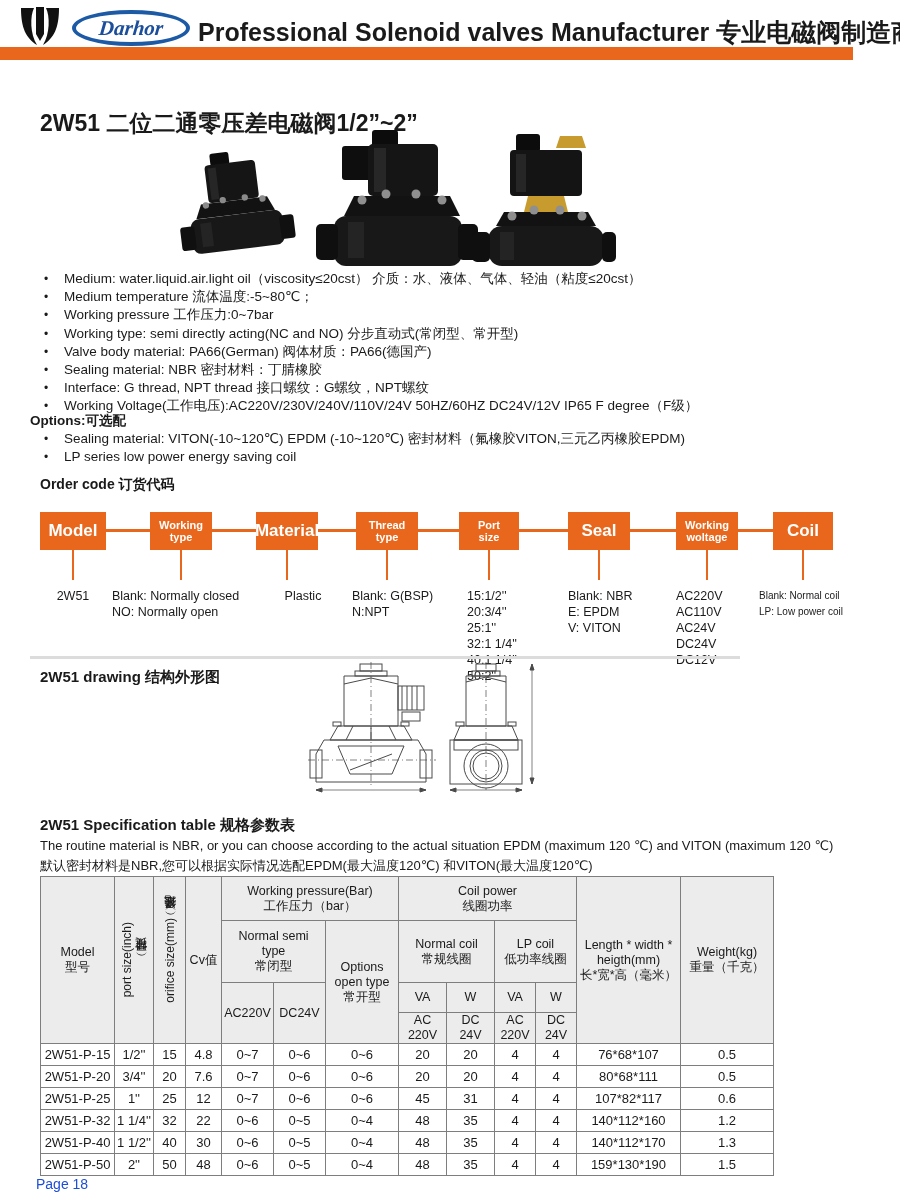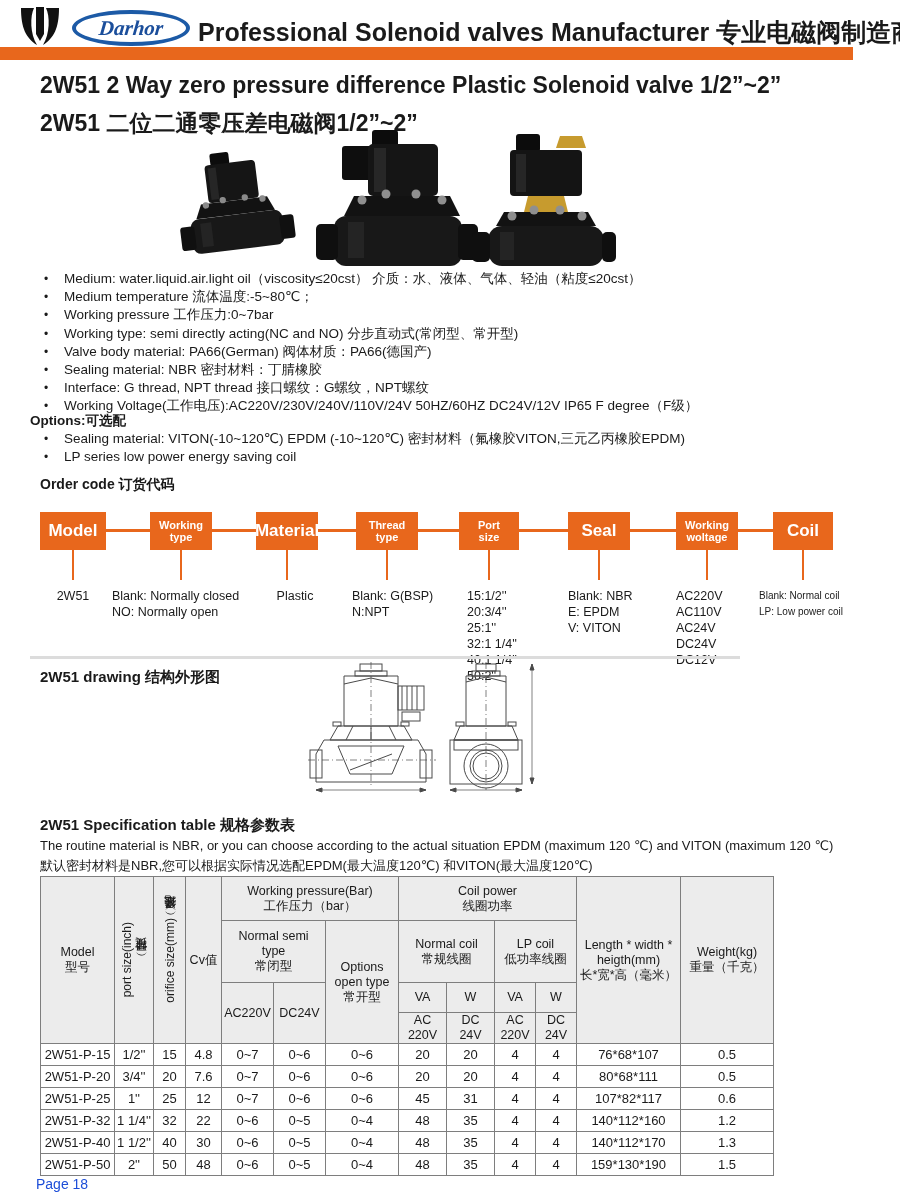--- a/index.html
+++ b/index.html
@@ -41,21 +41,21 @@
   .oc-col { position:absolute; top:0; height:160px; }
   .obox { position:absolute; top:14px; left:0; width:100%; height:38px; background:#e8671c; color:#fff;
     display:flex; align-items:center; justify-content:center; text-align:center; font-weight:bold;
     font-size:11px; line-height:12px; white-space:pre-line; z-index:2; }
   .obox.big { font-size:17px; }
   .stub { position:absolute; top:52px; left:50%; margin-left:-1px; width:2px; height:30px; background:#e8671c; }
   .opts { position:absolute; top:90px; font-size:12.5px; line-height:16px; white-space:nowrap; }
   .opts .li { line-height:16px; }
   .c1 { left:40px;  width:66px; } .c1 .opts { left:0; width:66px; text-align:center; }
   .c2 { left:150px; width:62px; } .c2 .opts { left:-38px; }
-  .c3 { left:256px; width:62px; } .c3 .opts { left:8px; width:62px; text-align:center; }
+  .c3 { left:256px; width:62px; } .c3 .opts { left:16px; width:62px; text-align:center; }
   .c4 { left:356px; width:62px; } .c4 .opts { left:-4px; }
   .c5 { left:459px; width:60px; } .c5 .opts { left:8px; }
   .c6 { left:568px; width:62px; } .c6 .opts { left:0; }
   .c7 { left:676px; width:62px; } .c7 .opts { left:0; }
   .c8 { left:773px; width:60px; } .c8 .opts { left:-14px; font-size:10px; line-height:14px; }
 
   #divider { position:absolute; left:30px; top:656px; width:710px; height:3px; background:#dcdcdc; }
 
   
   #drawing-heading { position:absolute; left:40px; top:668px; font-size:15px; font-weight:bold; }
@@ -86,21 +86,20 @@
     <path d="M3,2 C3,22 8,32 19,39 C12,28 12,10 16,2 Z" fill="#111"></path>
     <path d="M41,2 C41,22 36,32 25,39 C32,28 32,10 28,2 Z" fill="#111"></path>
     <path d="M18,1 L26,1 L26,28 L22,35 L18,28 Z" fill="#111"></path>
   </svg>
   <div id="logo-oval">
     <span id="logo-text">Darhor</span>
   </div>
   <div id="header-title">Professional Solenoid valves Manufacturer 专业电磁阀制造商</div>
   <div id="header-bar"></div>
 
-  <div id="title-en">2W51  2 Way zero pressure difference Plastic Solenoid valve 1/2”~2”</div>
   <div id="title-zh">2W51 二位二通零压差电磁阀1/2”~2”</div>
 
   <svg class="photo" id="photo-1" width="132" height="126" viewBox="0 0 150 140">
     <g transform="rotate(-7 75 70) scale(0.9) translate(8,8)">
       <rect x="52" y="2" width="24" height="16" rx="3" fill="#0c0c0c"></rect>
       <rect x="44" y="16" width="64" height="48" rx="5" fill="#151515"></rect>
       <rect x="48" y="20" width="10" height="40" fill="#262626"></rect>
       <polygon points="34,64 118,64 126,82 26,82" fill="#121212"></polygon>
       <circle cx="40" cy="66" r="4" fill="#8a8a8a"></circle>
         <circle cx="62" cy="62" r="4" fill="#8a8a8a"></circle>

